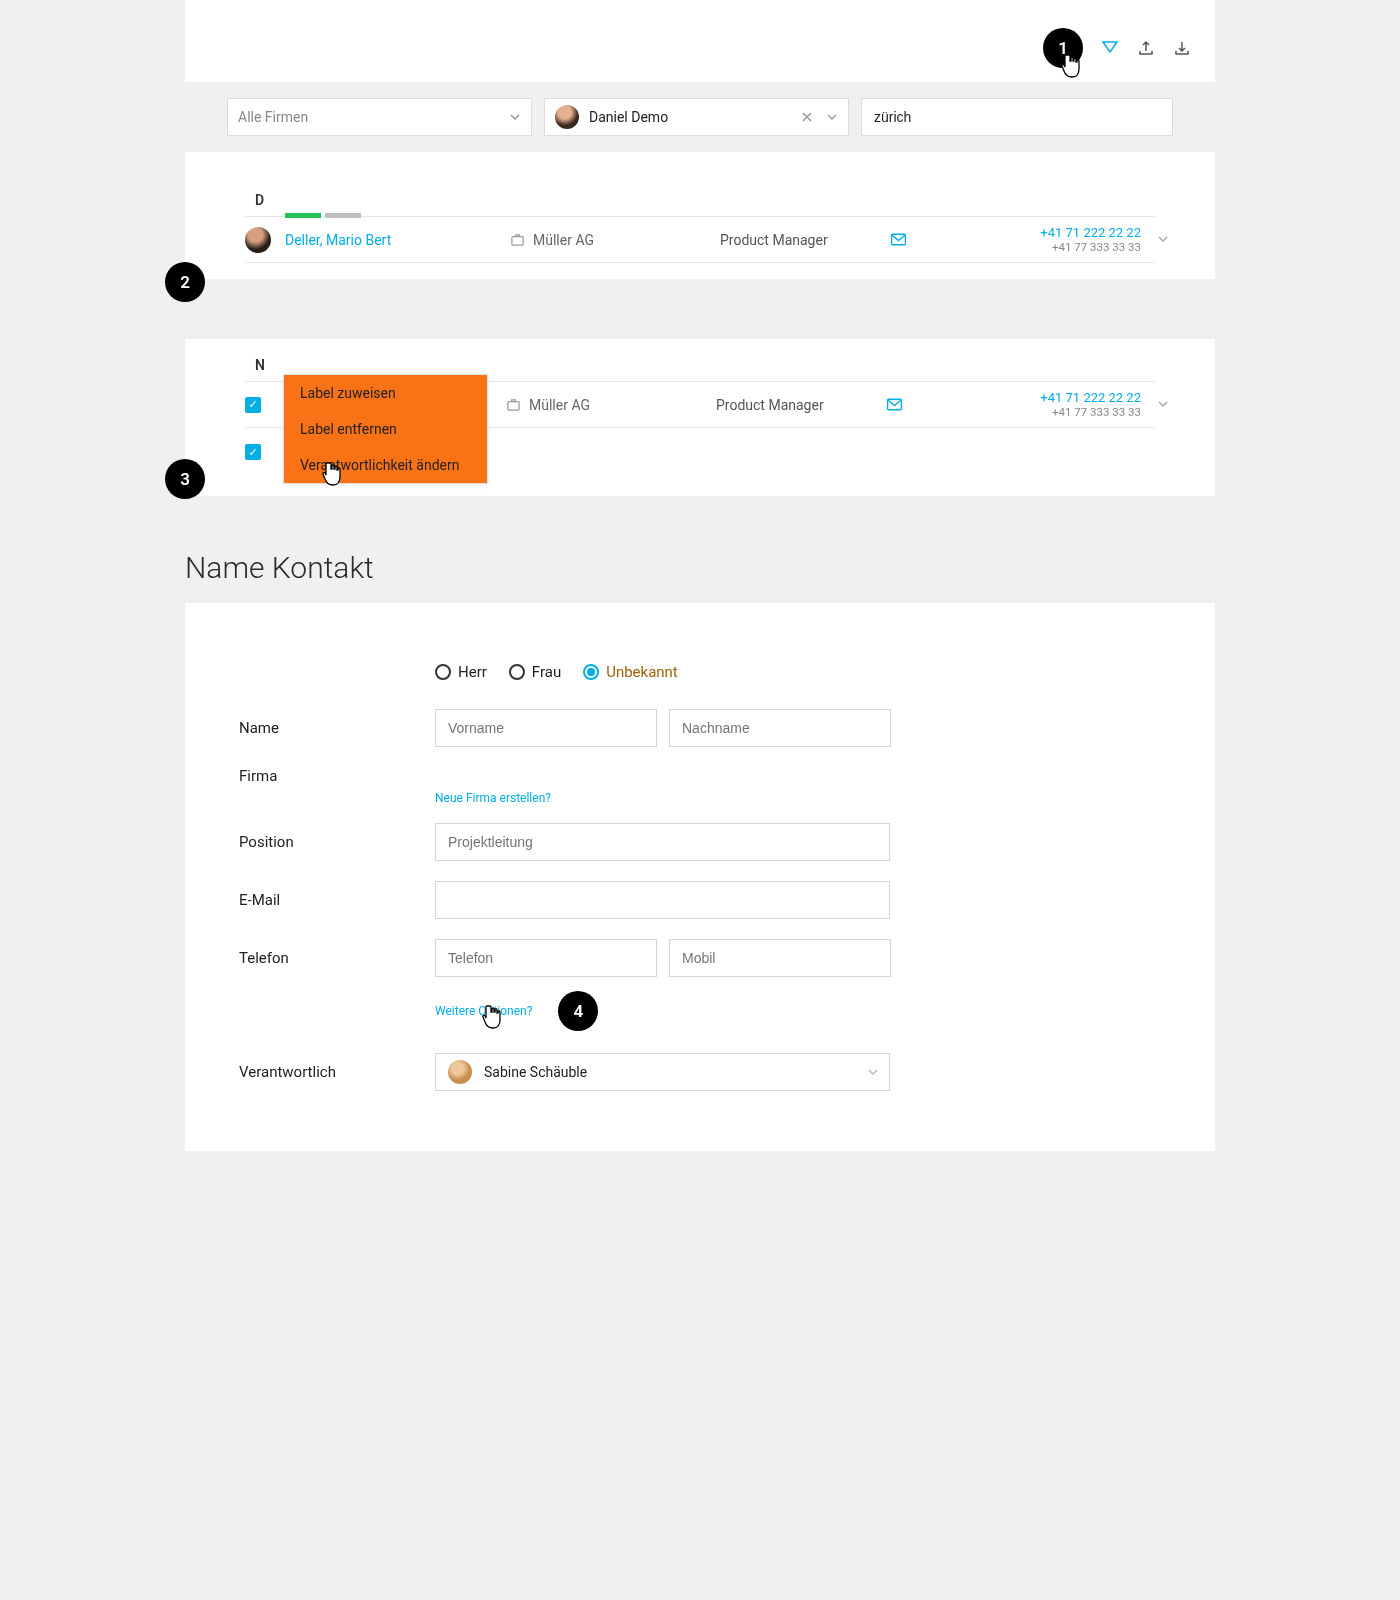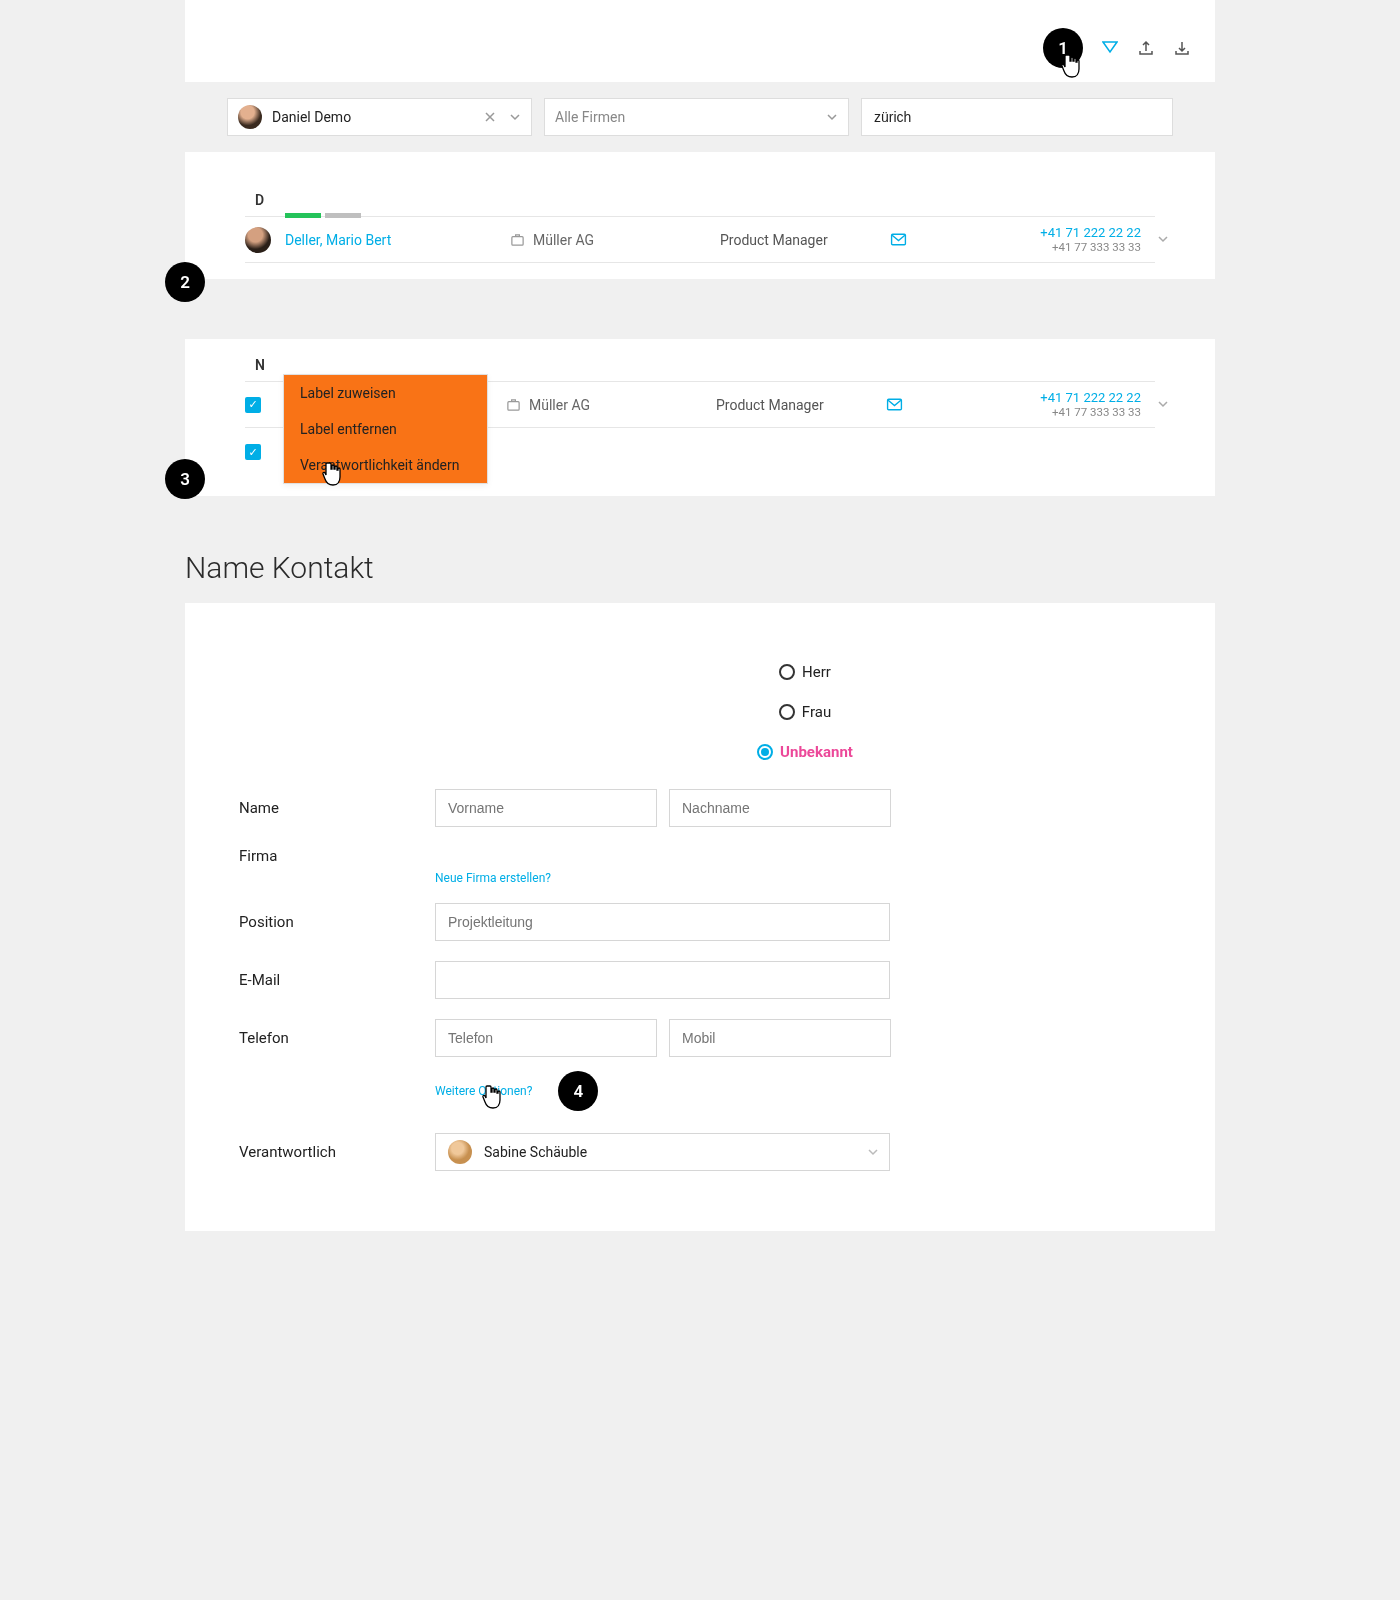--- a/index.html
+++ b/index.html
@@ -44,21 +44,21 @@
 .phone-sec { color:#888; font-size:11.5px; }
 .row-chev { margin-left:16px; color:#aaa; }
 
 .action-menu { position:absolute; left:98px; top:-54px; width:205px; background:#f97316; border:1px solid #e0e0e0; box-shadow:0 2px 6px rgba(0,0,0,0.06); z-index:10; }
 .action-menu div { padding:10px 16px; font-size:14px; color:#222; }
 .actions-row { padding: 10px 46px 30px 60px; display:flex; align-items:center; gap:22px; position:relative; }
 .actions-btn { border:1px solid #ccc; background:#f6f6f6; padding:5px 12px; font-size:14px; display:flex; align-items:center; gap:6px; cursor:pointer; }
 
 .form-header { font-size:30px; font-weight:300; color:#2b2b2b; padding: 24px 0 18px 0; }
 .form-body { background:#fff; padding:60px 40px 40px 54px; }
-.radio-row { display:flex; gap:22px; margin-left:196px; margin-bottom:28px; align-items:center;flex-direction:column; }
+.radio-row { display:flex; gap:22px; margin-left:196px; margin-bottom:28px; align-items:center; }
 .radio-row label { display:flex; align-items:center; gap:7px; font-size:15px; color:#222; }
 .radio-outer { width:16px; height:16px; border:2px solid #333; border-radius:50%; display:flex; align-items:center; justify-content:center; }
 .radio-outer.sel { border-color:#00aee6; }
 .radio-inner { width:8px; height:8px; border-radius:50%; background:#00aee6; }
 
 .form-row { display:flex; align-items:center; margin-bottom:20px; }
 .form-label { width:196px; font-size:15px; color:#222; }
 .form-fields { flex:1; display:flex; gap:12px; }
 .input { border:1px solid #d6d6d6; height:38px; padding:0 12px; font-size:14px; width:222px; }
 .input.wide { width:455px; }
@@ -102,42 +102,42 @@
       </span>
     </div>
     <div class="cursor-hand" style="left:875px; top:52px;">
       <svg viewBox="0 0 24 30">
           <path fill="#fff" stroke="#000" stroke-width="1.3" d="M9 3c1 0 1 1 1 1v5h1V6s0-1 1-1 1 1 1 1v3h1V7s0-1 1-1 1 1 1 1v3h1V9s0-1 1-1 1 1 1 1v8c0 4-2 8-7 8s-7-3-8-6l-2-5c-.4-1 .4-2 1.4-1.6.7.3 1.6 2.6 1.6 2.6V4s0-1 1-1z"></path>
         </svg>
     </div>
 
     <div style="background:#f0f0f0; padding:0;">
       <div class="filters" style="background:#f0f0f0; padding:16px 42px;">
+        <div class="select-box wide">
+          <span>Alle Firmen</span>
+          <span class="chev">
+              <svg width="12" height="12" viewBox="0 0 12 12">
+                <path d="M2 4l4 4 4-4" fill="none" stroke="#999" stroke-width="1.5"></path>
+              </svg>
+            </span>
+        </div>
         <div class="select-box select-user">
           <span class="avatar"></span>
           <span class="user-name">Daniel Demo</span>
           <span class="clear-x">
               <svg width="10" height="10" viewBox="0 0 10 10">
                 <path d="M1 1l8 8M9 1l-8 8" stroke="#999" stroke-width="1.5"></path>
               </svg>
             </span>
           <span class="chev">
               <svg width="12" height="12" viewBox="0 0 12 12">
                 <path d="M2 4l4 4 4-4" fill="none" stroke="#999" stroke-width="1.5"></path>
               </svg>
             </span>
         </div>
-        <div class="select-box wide">
-          <span>Alle Firmen</span>
-          <span class="chev">
-              <svg width="12" height="12" viewBox="0 0 12 12">
-                <path d="M2 4l4 4 4-4" fill="none" stroke="#999" stroke-width="1.5"></path>
-              </svg>
-            </span>
-        </div>
         <input class="text-input" value="zürich" style="">
       </div>
     </div>
 
     <div class="section-letter">D</div>
     <div class="divider"></div>
     <div class="contact-row" style="position:relative;">
       <div class="label-chips">
         <span class="chip green"></span>
           <span class="chip grey"></span>
@@ -238,21 +238,21 @@
           <span>Herr</span>
         </label>
       <label>
           <span class="radio-outer"></span>
           <span>Frau</span>
         </label>
       <label>
           <span class="radio-outer sel">
             <span class="radio-inner"></span>
           </span>
-          <span style="color:#ec4899;font-weight:bold;">Unbekannt</span>
+          <span style="color:#a16207;">Unbekannt</span>
         </label>
     </div>
 
     <div class="form-row">
       <div class="form-label">Name</div>
       <div class="form-fields">
         <input class="input" placeholder="Vorname" style="">
         <input class="input" placeholder="Nachname" style="">
       </div>
     </div>

